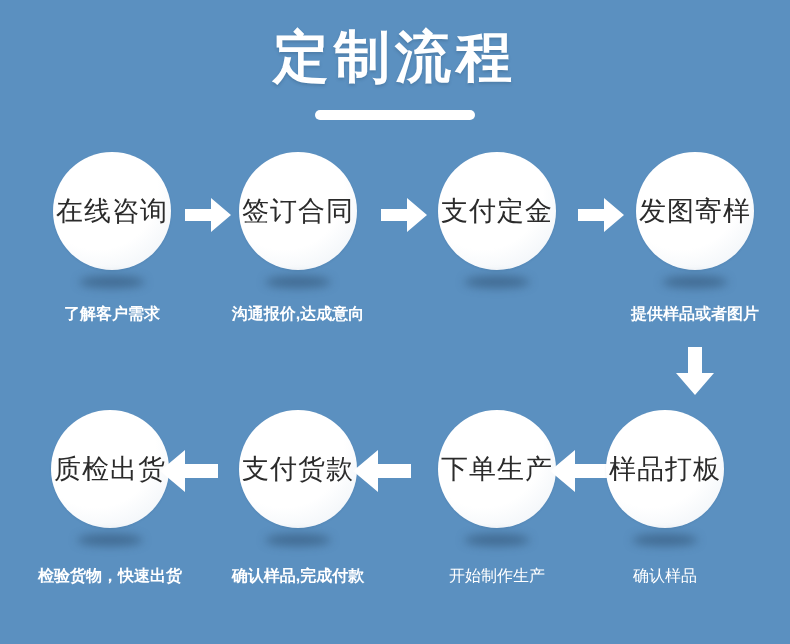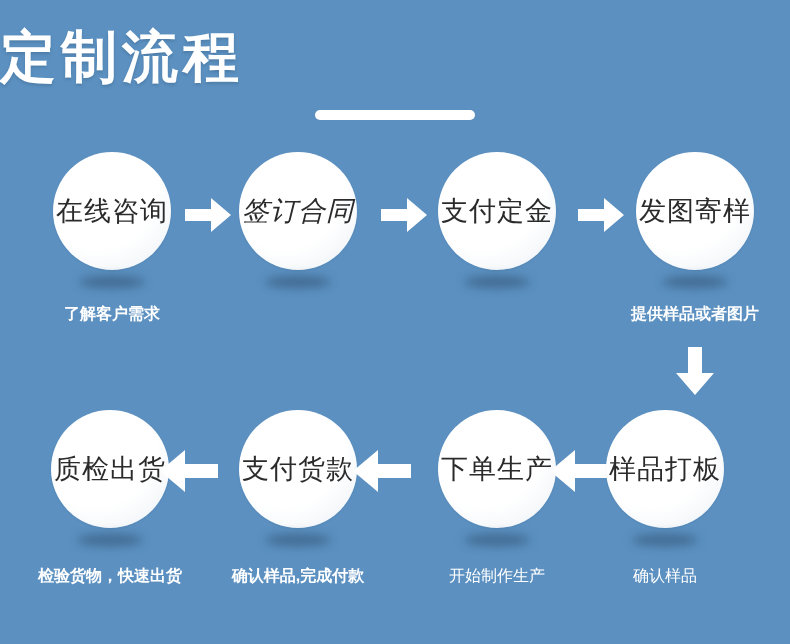--- a/index.html
+++ b/index.html
@@ -19,21 +19,21 @@
     background: #5b90c0;
     overflow: hidden;
   }
 
   
   .title-block {
     position: absolute;
     top: 26px;
     left: 0;
     width: 790px;
-    text-align: left;
+    text-align: center;
   }
   .title-text {
     display: block;
     font-size: 56px;
     line-height: 62px;
     font-weight: bold;
     color: #ffffff;
     letter-spacing: 5px;
     text-shadow: 0 2px 3px rgba(40,70,100,0.25);
   }
@@ -56,21 +56,21 @@
   #row-1 { top: 152px; }
   #row-2 { top: 410px; padding-left: 22px; }
 
   .node {
     position: absolute;
     width: 160px;
     text-align: center;
   }
   
   #node-1 { left: 32px; }
-  #node-2 { left: 218px; font-style: italic; }
+  #node-2 { left: 218px; }
   #node-3 { left: 417px; }
   #node-4 { left: 615px; }
   
   #node-5 { left: 30px; }
   #node-6 { left: 218px; }
   #node-7 { left: 417px; }
   #node-8 { left: 585px; }
 
   .circle-wrap {
     position: relative;
@@ -175,20 +175,21 @@
     </div>
 
     <div class="node" id="node-2">
       <div class="circle-wrap">
         <div class="circle">
           <span class="line">签订</span>
           <span class="line">合同</span>
         </div>
         <div class="shadow"></div>
       </div>
+      <div class="caption">沟通报价,达成意向</div>
     </div>
 
     <div class="arrow-right" id="arrow-r-2">
       <svg width="46" height="34" viewBox="0 0 46 34" aria-hidden="true">
         <polygon points="0,11 26,11 26,0 46,17 26,34 26,23 0,23" fill="#ffffff"></polygon>
       </svg>
     </div>
 
     <div class="node" id="node-3">
       <div class="circle-wrap">

